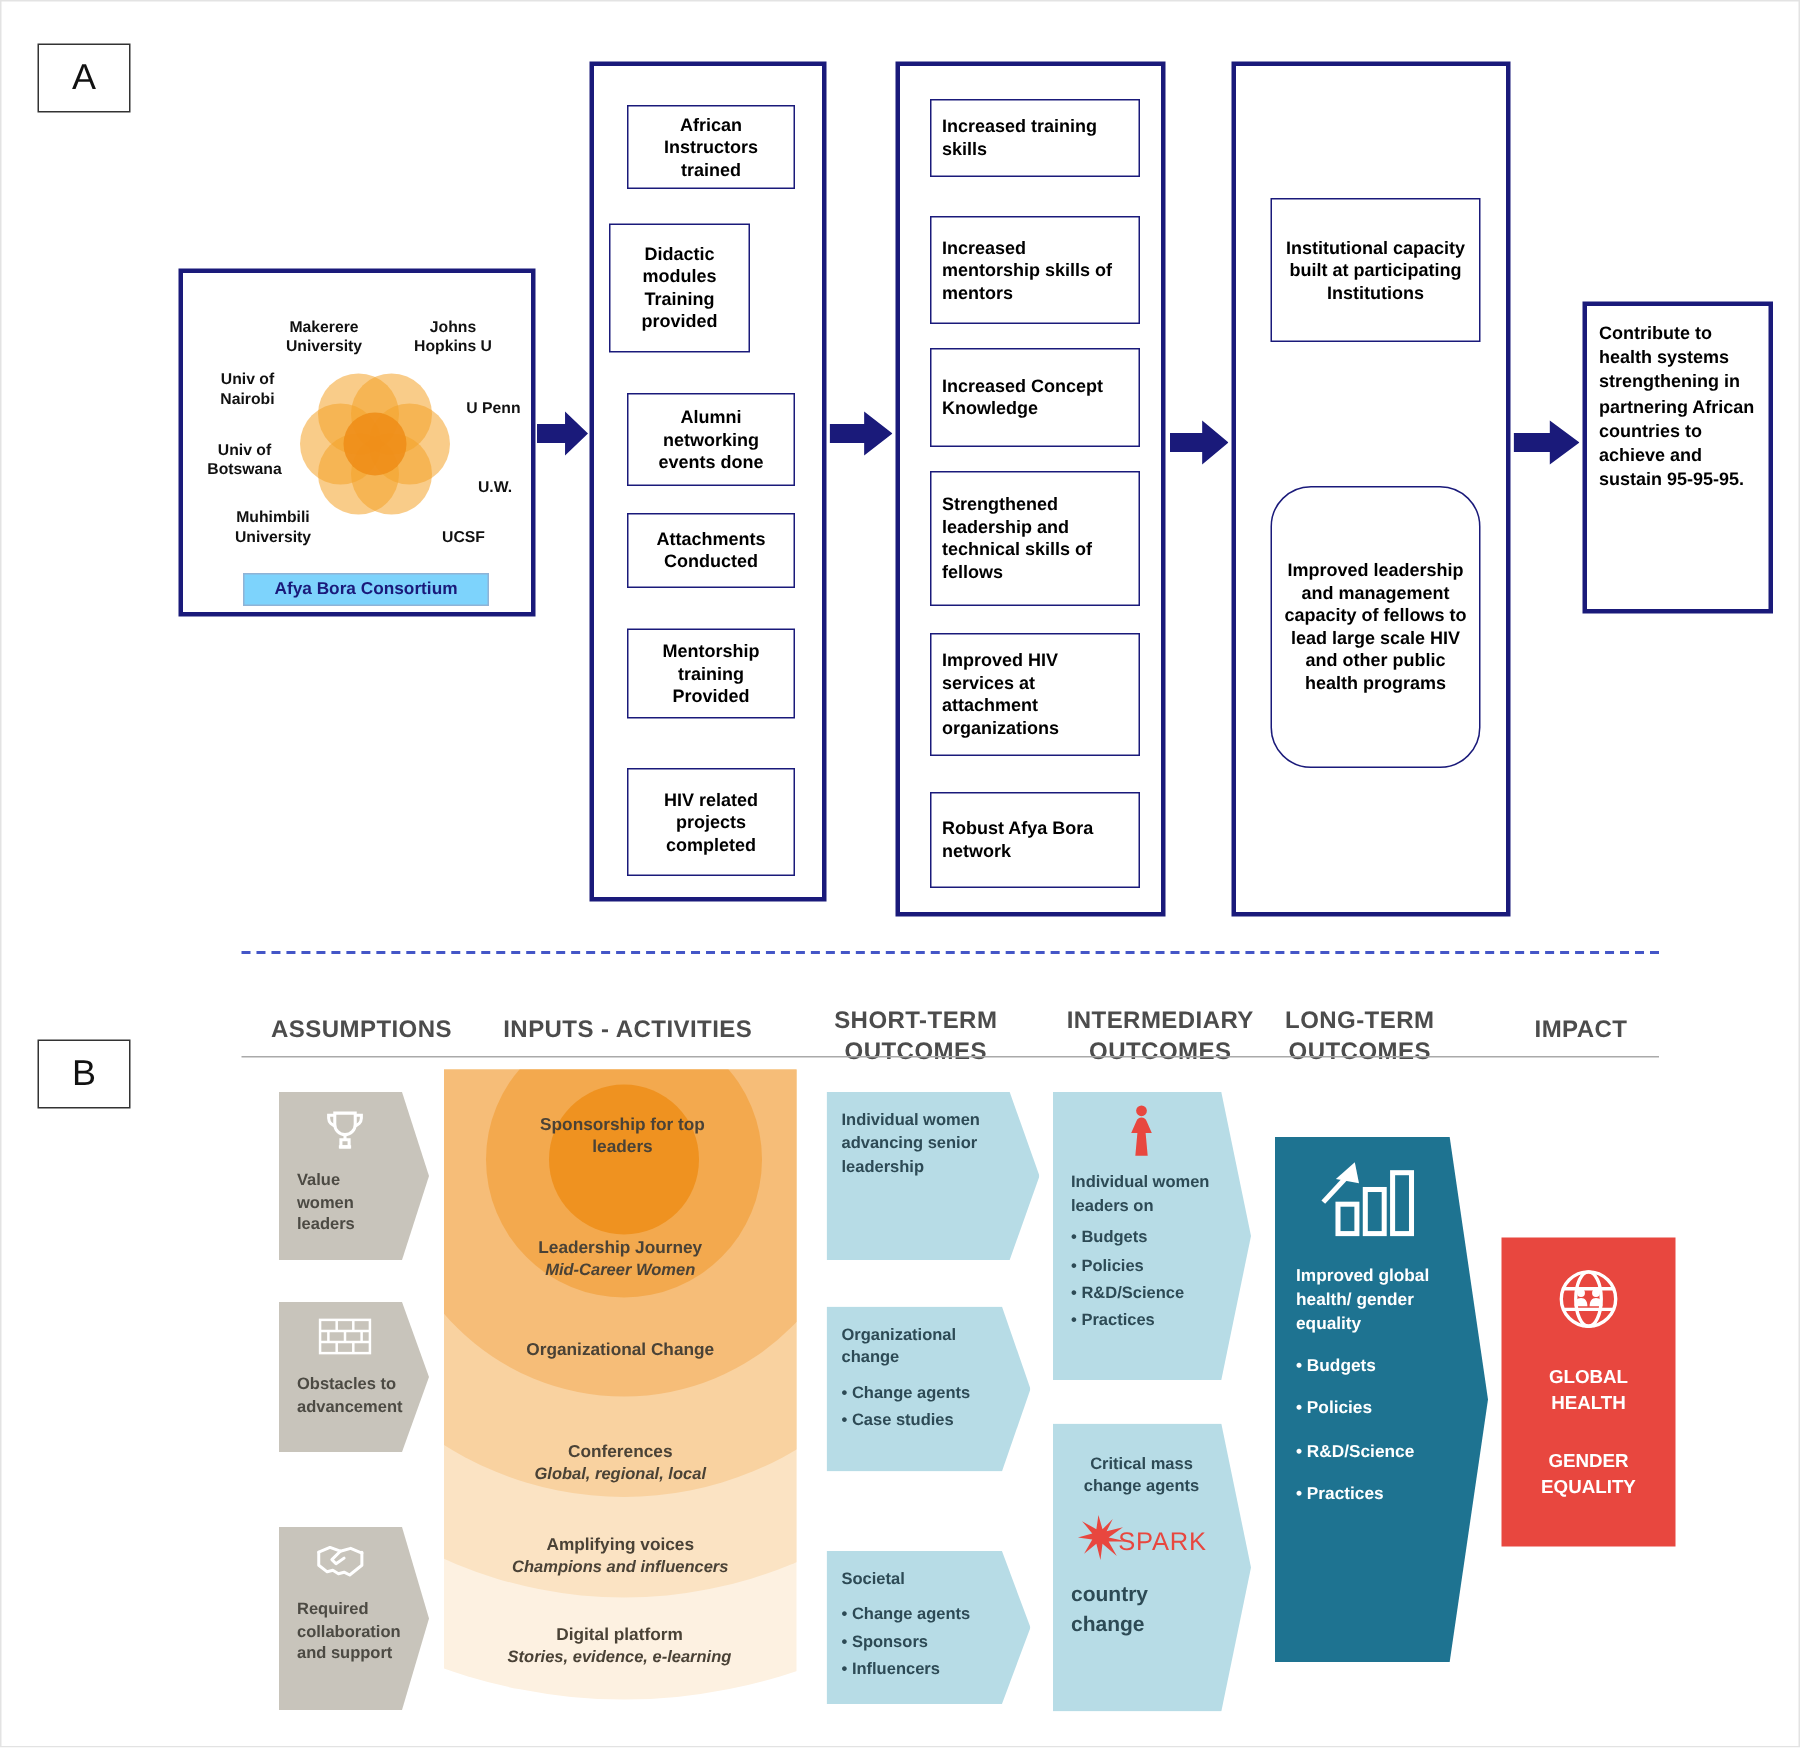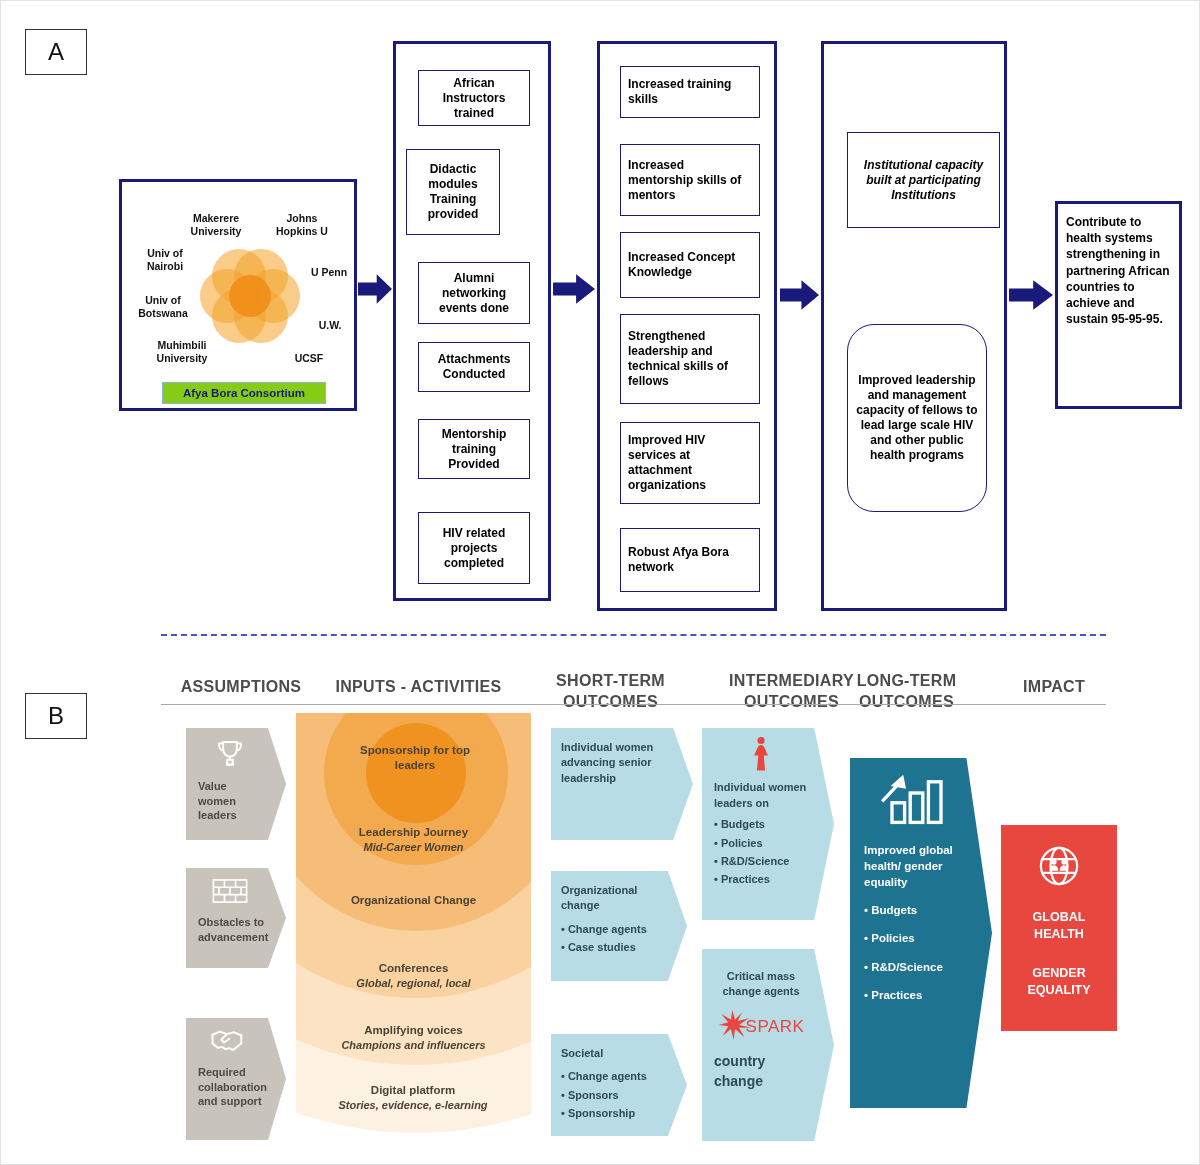--- a/index.html
+++ b/index.html
@@ -30,21 +30,21 @@
   .cellA.left { text-align:left; }
   .blockarrow {
     background:#1a1a7a;
     clip-path: polygon(0 30%, 55% 30%, 55% 4%, 100% 50%, 55% 96%, 55% 70%, 0 70%);
   }
   .partner {
     position:absolute; font-size:10.5px; font-weight:bold; color:#111;
     line-height:1.2; text-align:center;
   }
   .consortium-bar {
-    position:absolute; background:#84cc16; border:1px solid #8fb3d6;
+    position:absolute; background:#7dd3fc; border:1px solid #8fb3d6;
     color:#1a1a7a; font-weight:bold; font-size:11.5px;
     display:flex; align-items:center; justify-content:center;
   }
   .flower { position:absolute; }
   .flower i { position:absolute; border-radius:50%; background:rgba(244,162,40,0.55); width:54px; height:54px; }
   .flower .fcore { width:42px; height:42px; background:rgba(238,140,22,0.85); }
   .goalbox {
     border:3px solid #1a1a7a; background:#fff; font-weight:bold; font-size:12px;
     line-height:1.35; padding:10px 8px; color:#000;
   }
@@ -161,36 +161,36 @@
   <div class="abs bigbox" style="left:596px; top:40px; width:180px; height:570px;">
     <div class="cellA left" style="left:20px; top:22px;  width:140px; height:52px;">Increased training skills</div>
     <div class="cellA left" style="left:20px; top:100px; width:140px; height:72px;">Increased mentorship skills of mentors</div>
     <div class="cellA left" style="left:20px; top:188px; width:140px; height:66px;">Increased Concept Knowledge</div>
     <div class="cellA left" style="left:20px; top:270px; width:140px; height:90px;">Strengthened leadership and technical skills of fellows</div>
     <div class="cellA left" style="left:20px; top:378px; width:140px; height:82px;">Improved HIV services at attachment organizations</div>
     <div class="cellA left" style="left:20px; top:484px; width:140px; height:64px;">Robust Afya Bora network</div>
   </div>
 
   <div class="abs bigbox" style="left:820px; top:40px; width:186px; height:570px;">
-    <div class="cellA center" style="left:23px; top:88px;  width:153px; height:96px;font-style:italic;">Institutional capacity built at participating Institutions</div>
+    <div class="cellA center" style="left:23px; top:88px;  width:140px; height:96px;">Institutional capacity built at participating Institutions</div>
     <div class="cellA center" style="left:23px; top:280px; width:140px; height:188px;border-radius:27px;">Improved leadership and management capacity of fellows to lead large scale HIV and other public health programs</div>
   </div>
 
   <div class="abs goalbox" style="left:1054px; top:200px; width:127px; height:208px;">Contribute to health systems strengthening in partnering African countries to achieve and sustain 95-95-95.</div>
 
   <div class="abs dashline" style="left:160px; top:633px; width:945px;"></div>
 
   <div class="abs panel-label" style="left:24px; top:692px;">
     <span>B</span>
   </div>
 
   <div class="abs bhead" style="left:175px;  top:676px; width:130px;">ASSUMPTIONS</div>
   <div class="abs bhead" style="left:330px;  top:676px; width:175px;">INPUTS - ACTIVITIES</div>
   <div class="abs bhead" style="left:552px;  top:670px; width:115px;">SHORT-TERM OUTCOMES</div>
-  <div class="abs bhead" style="left:728px;  top:670px; width:125px;">INTERMEDIARY OUTCOMES</div>
+  <div class="abs bhead" style="left:710px;  top:670px; width:125px;">INTERMEDIARY OUTCOMES</div>
   <div class="abs bhead" style="left:848px;  top:670px; width:115px;">LONG-TERM OUTCOMES</div>
   <div class="abs bhead" style="left:1008px; top:676px; width:90px;">IMPACT</div>
   <div class="abs header-rule" style="left:160px; top:703px; width:945px;"></div>
 
   <div class="abs assume" style="left:185px; top:727px; width:100px; height:112px;">
     <span class="icon-wrap">
       <svg width="34" height="30" viewBox="0 0 24 22" fill="none" stroke="#fff" stroke-width="1.5">
         <path d="M7 3h10v5.5a5 5 0 0 1-10 0V3z"></path>
         <path d="M7 4H4v1.5A3.8 3.8 0 0 0 7.6 9.2"></path>
         <path d="M17 4h3v1.5a3.8 3.8 0 0 1-3.6 3.7"></path>
@@ -260,21 +260,21 @@
   </div>
   <div class="abs stbox" style="left:550px; top:870px; width:136px; height:110px;">
     <div class="title">Organizational change</div>
     <div class="blt">Change agents</div>
     <div class="blt">Case studies</div>
   </div>
   <div class="abs stbox" style="left:550px; top:1033px; width:136px; height:102px;">
     <div class="title">Societal</div>
     <div class="blt">Change agents</div>
     <div class="blt">Sponsors</div>
-    <div class="blt">Sponsorship</div>
+    <div class="blt">Influencers</div>
   </div>
 
   <div class="abs interbox" style="left:701px; top:727px; width:132px; height:192px;">
     <div class="icon-wrap">
       <svg width="22" height="36" viewBox="0 0 16 26" fill="#e8473f">
         <circle cx="8" cy="3.2" r="2.6"></circle>
         <path d="M8 6.5c1.2 0 2 .6 2.5 1.8L13 14h-3l1 11H5l1-11H3l2.5-5.7C6 7.1 6.8 6.5 8 6.5z"></path>
       </svg>
     </div>
     <div class="title">Individual women leaders on</div>

